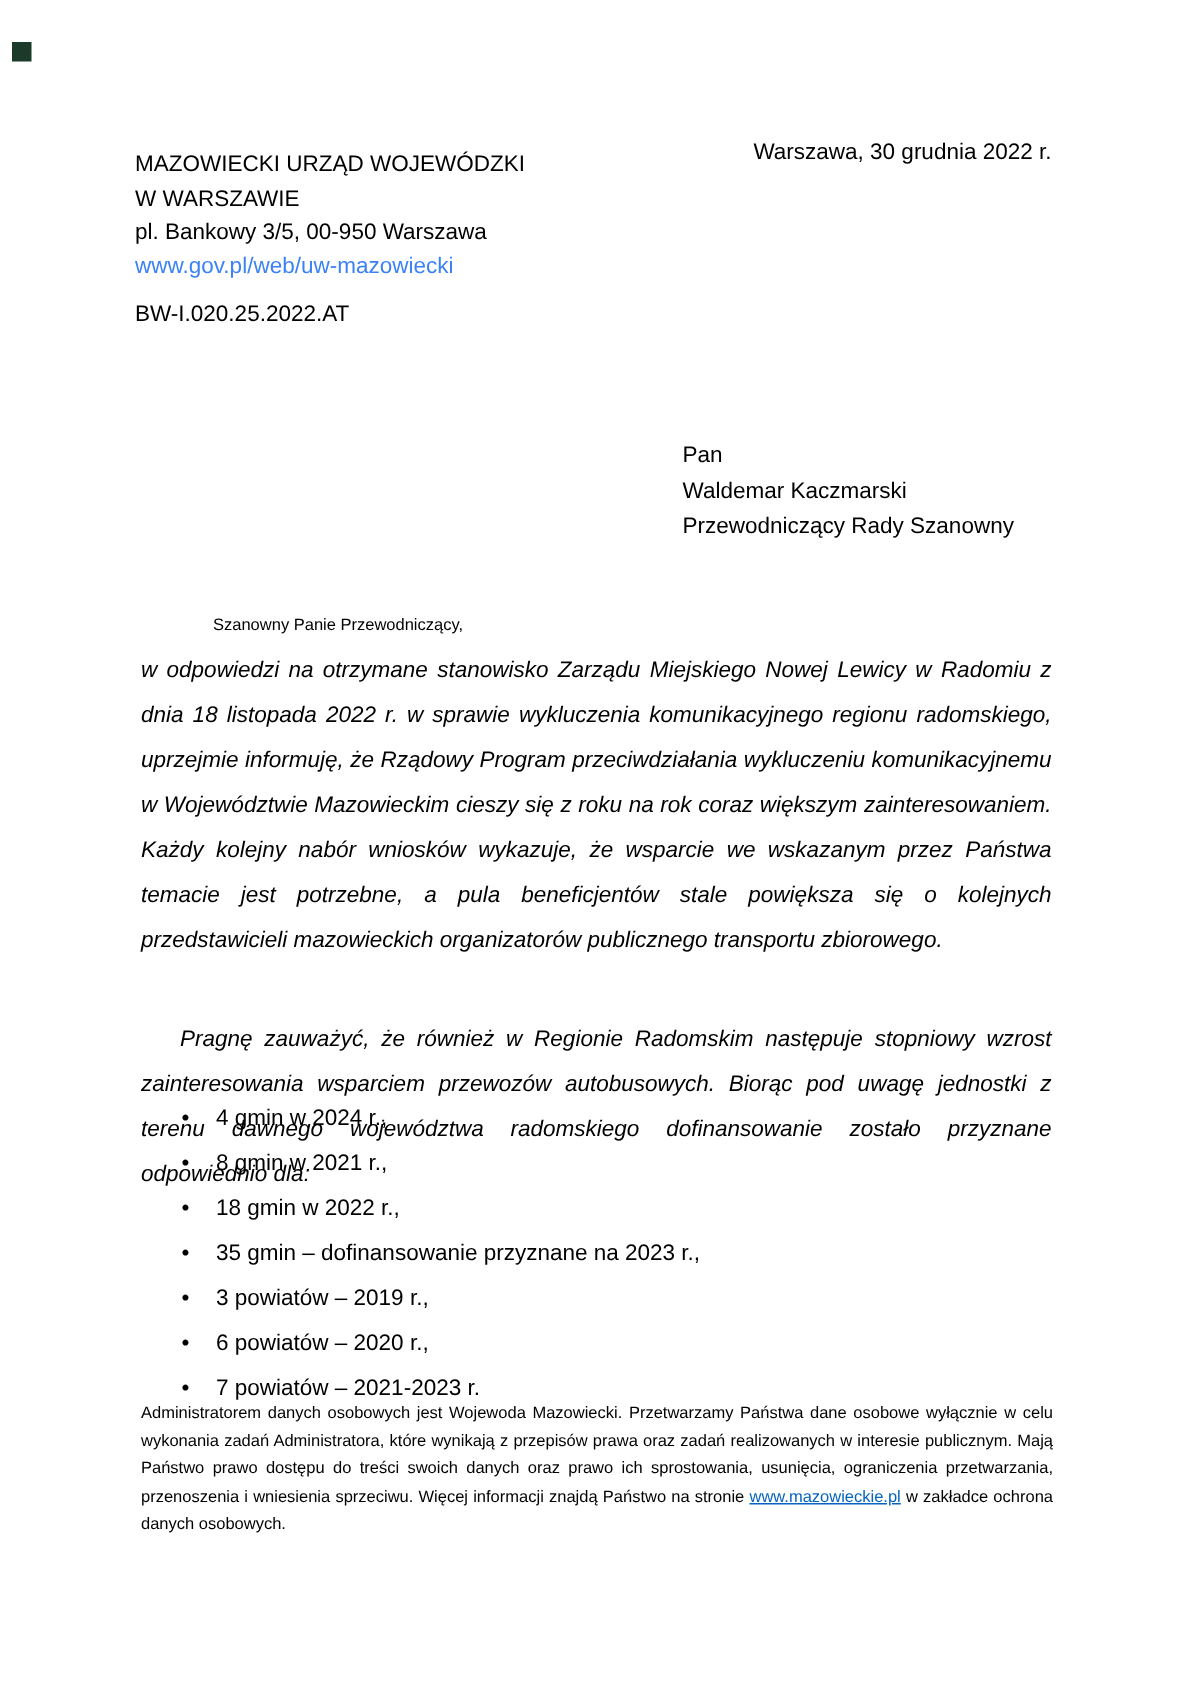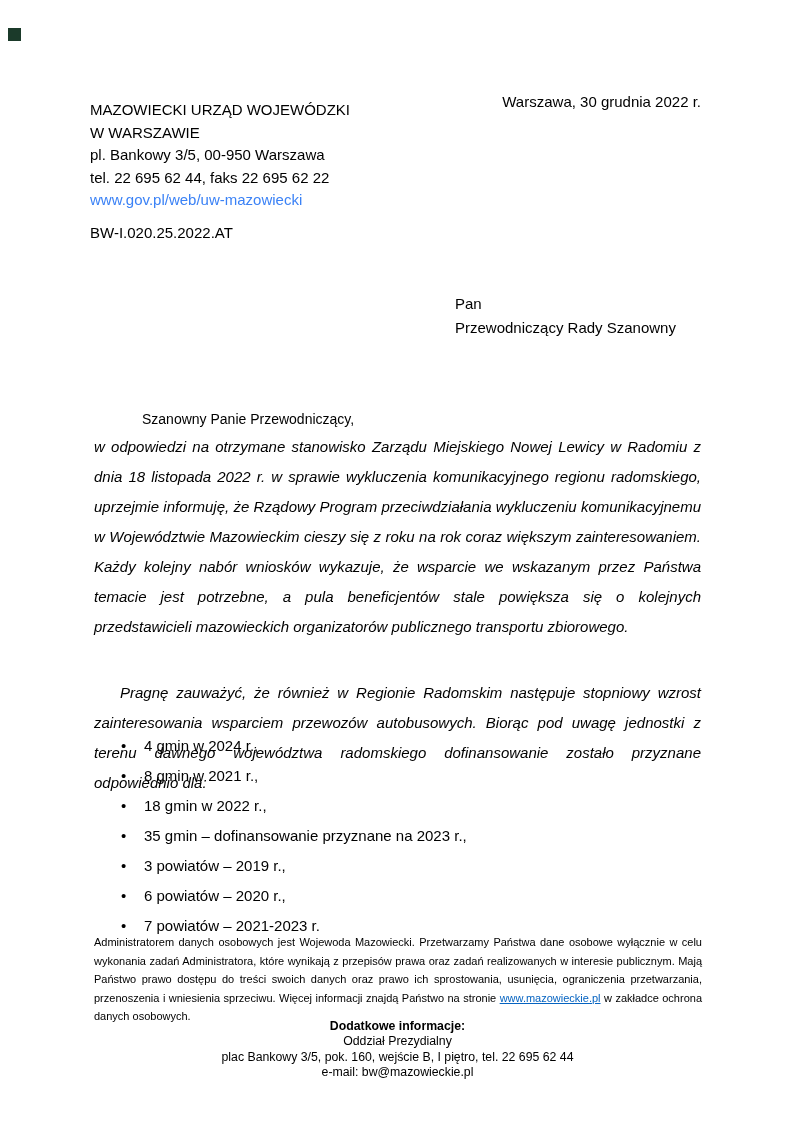--- a/index.html
+++ b/index.html
@@ -40,21 +40,21 @@
   .recipient-block {
     position: absolute;
     left: 455px; top: 292px;
     font-size: 15px;
     line-height: 23.5px;
   }
   .salutation {
     position: absolute;
     left: 94px; top: 411px;
     width: 607px;
-    font-size: 14px;
+    font-size: 11px;
     text-indent: 48px;
   }
   .para {
     position: absolute;
     left: 94px;
     width: 607px;
     font-size: 15px;
     line-height: 30px;
     text-align: justify;
     font-style: italic;
@@ -108,29 +108,29 @@
 <div class="page">
 
   <div class="corner-mark" style="background: rgb(27, 58, 42);"></div>
 
   <div class="date-line">Warszawa, 30 grudnia 2022 r.</div>
 
   <div class="header-block">
     <div>MAZOWIECKI URZĄD WOJEWÓDZKI</div>
     <div>W WARSZAWIE</div>
     <div>pl. Bankowy 3/5, 00-950 Warszawa</div>
-    <div>tel. 22 695 62 44, faks 22 695 62 22</div>
     <div class="website">
       <span class="header-link" id="header-link" style="color: #3b82f6;">www.gov.pl/web/uw-mazowiecki</span>
     </div>
     <div class="case-number">BW-I.020.25.2022.AT</div>
   </div>
 
   <div class="recipient-block">
     <div>Pan</div>
+    <div>Waldemar Kaczmarski</div>
     <div>Przewodniczący Rady Szanowny</div>
   </div>
 
   <div class="salutation">Szanowny Panie Przewodniczący,</div>
 
   <div class="para para-1">w odpowiedzi na otrzymane stanowisko Zarządu Miejskiego Nowej Lewicy w Radomiu z dnia 18 listopada 2022 r. w sprawie wykluczenia komunikacyjnego regionu radomskiego, uprzejmie informuję, że Rządowy Program przeciwdziałania wykluczeniu komunikacyjnemu w Województwie Mazowieckim cieszy się z roku na rok coraz większym zainteresowaniem. Każdy kolejny nabór wniosków wykazuje, że wsparcie we wskazanym przez Państwa temacie jest potrzebne, a pula beneficjentów stale powiększa się o kolejnych przedstawicieli mazowieckich organizatorów publicznego transportu zbiorowego.</div>
 
   <div class="para para-2">Pragnę zauważyć, że również w Regionie Radomskim następuje stopniowy wzrost zainteresowania wsparciem przewozów autobusowych. Biorąc pod uwagę jednostki z terenu dawnego województwa radomskiego dofinansowanie zostało przyznane odpowiednio dla:</div>
 
   <ul class="bullet-list">
@@ -138,20 +138,14 @@
     <li><span class="bullet-dot">•</span><span>8 gmin w 2021 r.,</span></li>
     <li><span class="bullet-dot">•</span><span>18 gmin w 2022 r.,</span></li>
     <li><span class="bullet-dot">•</span><span>35 gmin – dofinansowanie przyznane na 2023 r.,</span></li>
     <li><span class="bullet-dot">•</span><span>3 powiatów – 2019 r.,</span></li>
     <li><span class="bullet-dot">•</span><span>6 powiatów – 2020 r.,</span></li>
     <li><span class="bullet-dot">•</span><span>7 powiatów – 2021-2023 r.</span></li>
   </ul>
 
   <div class="rodo-note"><span>Administratorem danych osobowych jest Wojewoda Mazowiecki. Przetwarzamy Państwa dane osobowe wyłącznie w celu wykonania zadań Administratora, które wynikają z przepisów prawa oraz zadań realizowanych w interesie publicznym. Mają Państwo prawo dostępu do treści swoich danych oraz prawo ich sprostowania, usunięcia, ograniczenia przetwarzania, przenoszenia i wniesienia sprzeciwu. Więcej informacji znajdą Państwo na stronie </span><span class="rodo-link" id="footer-link" style="color: rgb(5, 99, 193);">www.mazowieckie.pl</span><span> w zakładce ochrona danych osobowych.</span></div>
 
-  <div class="info-block">
-    <div class="info-heading">Dodatkowe informacje:</div>
-    <div>Oddział Prezydialny</div>
-    <div>plac Bankowy 3/5, pok. 160, wejście B, I piętro, tel. 22 695 62 44</div>
-    <div>e-mail: bw@mazowieckie.pl</div>
-  </div>
 
 </div>
 
 </body></html>

